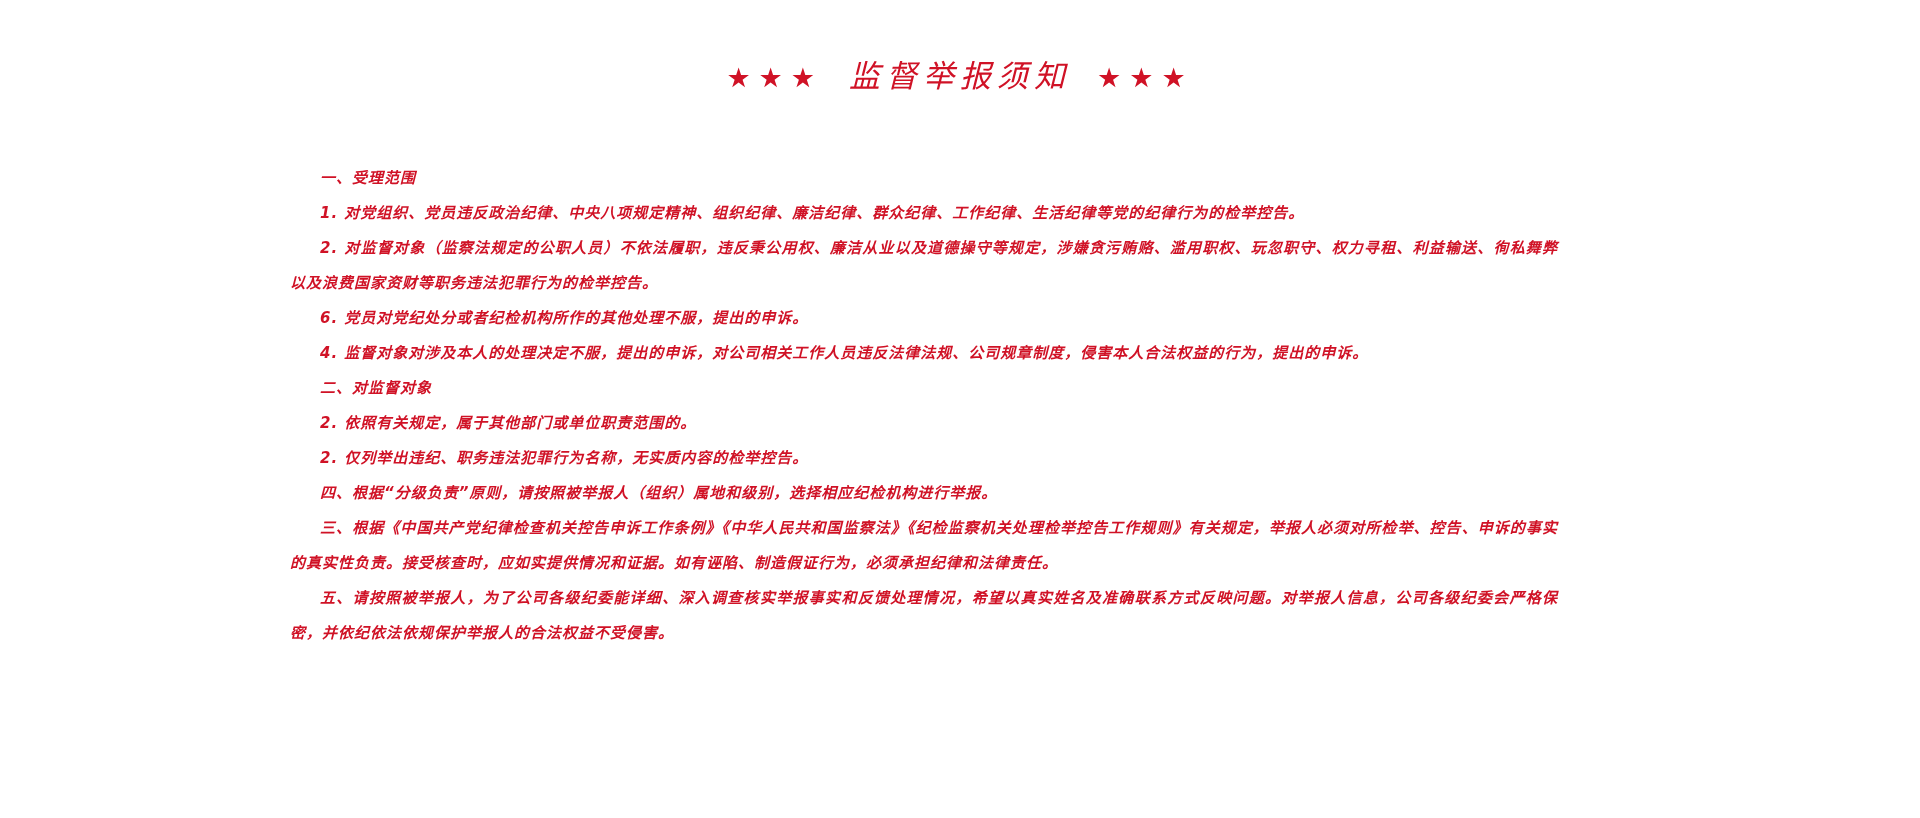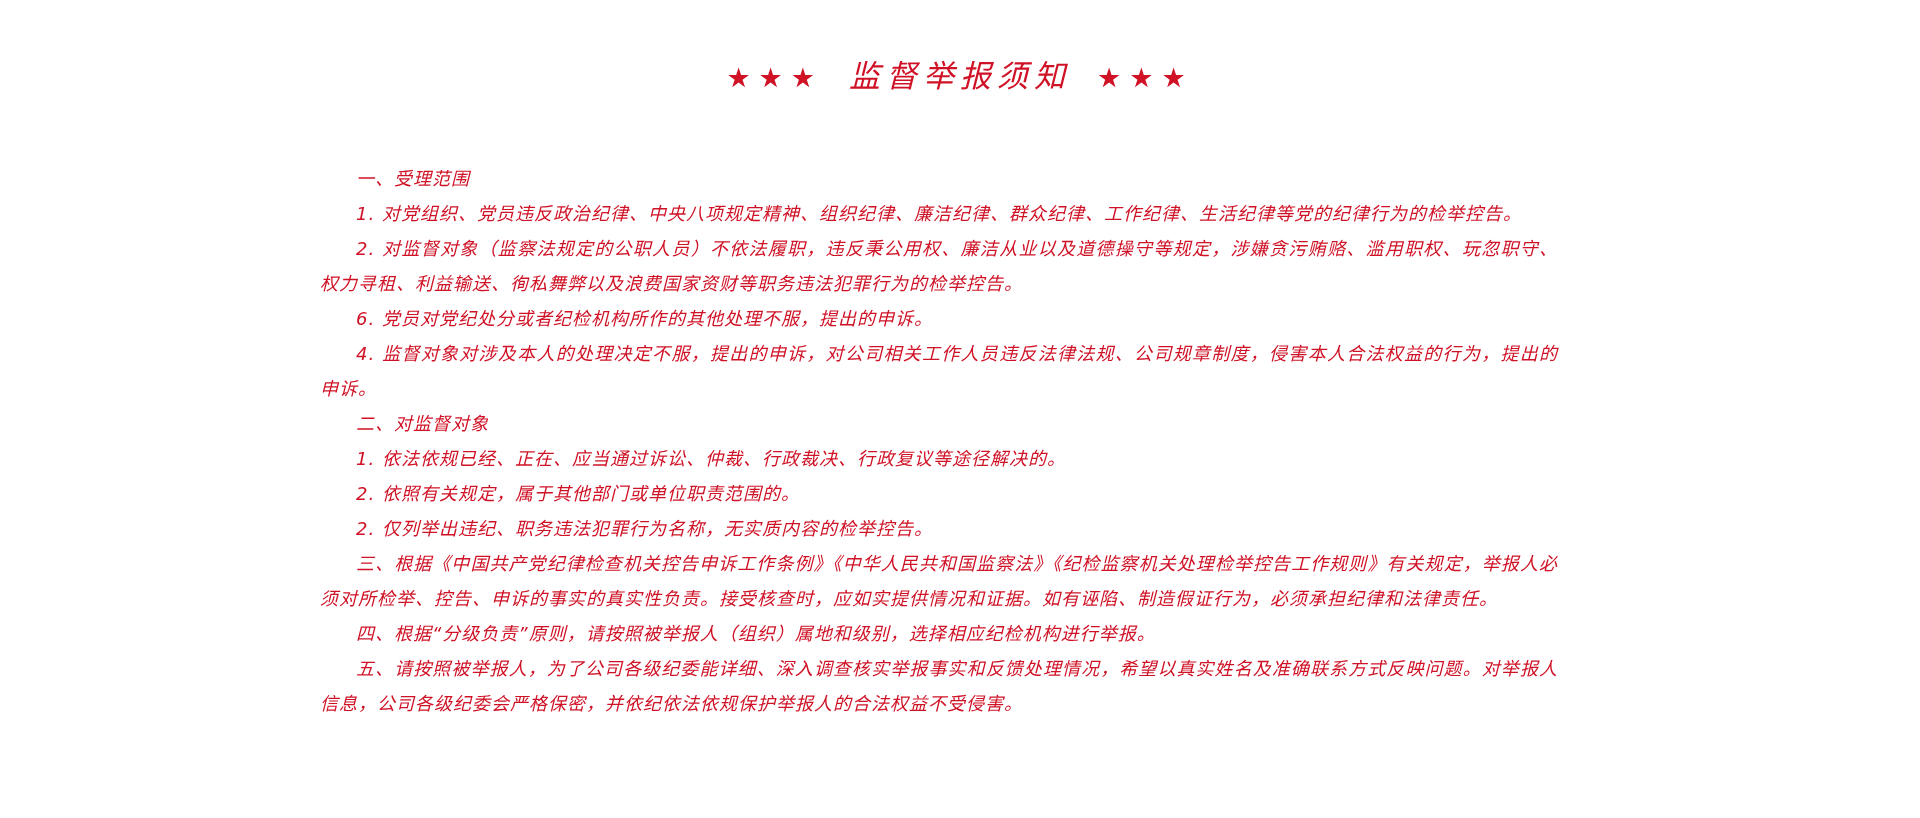--- a/index.html
+++ b/index.html
@@ -40,29 +40,28 @@
     line-height: 1.2;
     white-space: nowrap;
   }
   .doc-body {
     margin-top: 66px;
     margin-left: 290px;
     width: 1268px;
     color: var(--red);
   }
   .para {
-    font-size: 18px;
+    font-size: 15px;
     line-height: 35px;
-    font-weight: 400;
+    font-weight: 700;
     font-style: italic;
     letter-spacing: 1px;
     text-indent: 2em;
     text-align: justify;
     color: var(--red);
-    margin-left: 30px;
   }
 </style>
 </head>
 <body style="background: rgb(255, 255, 255);">
 
 <div class="page">
 
   <div class="title-row">
     <span class="stars">★★★</span>
     <span class="title-text">监督举报须知</span>
@@ -70,21 +69,20 @@
   </div>
 
   <div class="doc-body">
 
   <p class="para">一、受理范围</p>
       <p class="para">1. 对党组织、党员违反政治纪律、中央八项规定精神、组织纪律、廉洁纪律、群众纪律、工作纪律、生活纪律等党的纪律行为的检举控告。</p>
       <p class="para">2. 对监督对象（监察法规定的公职人员）不依法履职，违反秉公用权、廉洁从业以及道德操守等规定，涉嫌贪污贿赂、滥用职权、玩忽职守、权力寻租、利益输送、徇私舞弊以及浪费国家资财等职务违法犯罪行为的检举控告。</p>
       <p class="para">6. 党员对党纪处分或者纪检机构所作的其他处理不服，提出的申诉。</p>
       <p class="para">4. 监督对象对涉及本人的处理决定不服，提出的申诉，对公司相关工作人员违反法律法规、公司规章制度，侵害本人合法权益的行为，提出的申诉。</p>
       <p class="para">二、对监督对象</p>
-      <p class="para">1. 依法依规已经、正在、应当通过诉讼、仲裁、行政裁决、行政复议等途径解决的。</p>
       <p class="para">2. 依照有关规定，属于其他部门或单位职责范围的。</p>
       <p class="para">2. 仅列举出违纪、职务违法犯罪行为名称，无实质内容的检举控告。</p>
+      <p class="para">四、根据“分级负责”原则，请按照被举报人（组织）属地和级别，选择相应纪检机构进行举报。</p>
       <p class="para">三、根据《中国共产党纪律检查机关控告申诉工作条例》《中华人民共和国监察法》《纪检监察机关处理检举控告工作规则》有关规定，举报人必须对所检举、控告、申诉的事实的真实性负责。接受核查时，应如实提供情况和证据。如有诬陷、制造假证行为，必须承担纪律和法律责任。</p>
-      <p class="para">四、根据“分级负责”原则，请按照被举报人（组织）属地和级别，选择相应纪检机构进行举报。</p>
       <p class="para">五、请按照被举报人，为了公司各级纪委能详细、深入调查核实举报事实和反馈处理情况，希望以真实姓名及准确联系方式反映问题。对举报人信息，公司各级纪委会严格保密，并依纪依法依规保护举报人的合法权益不受侵害。</p>
     </div>
 
 </div>
 
 </body></html>

